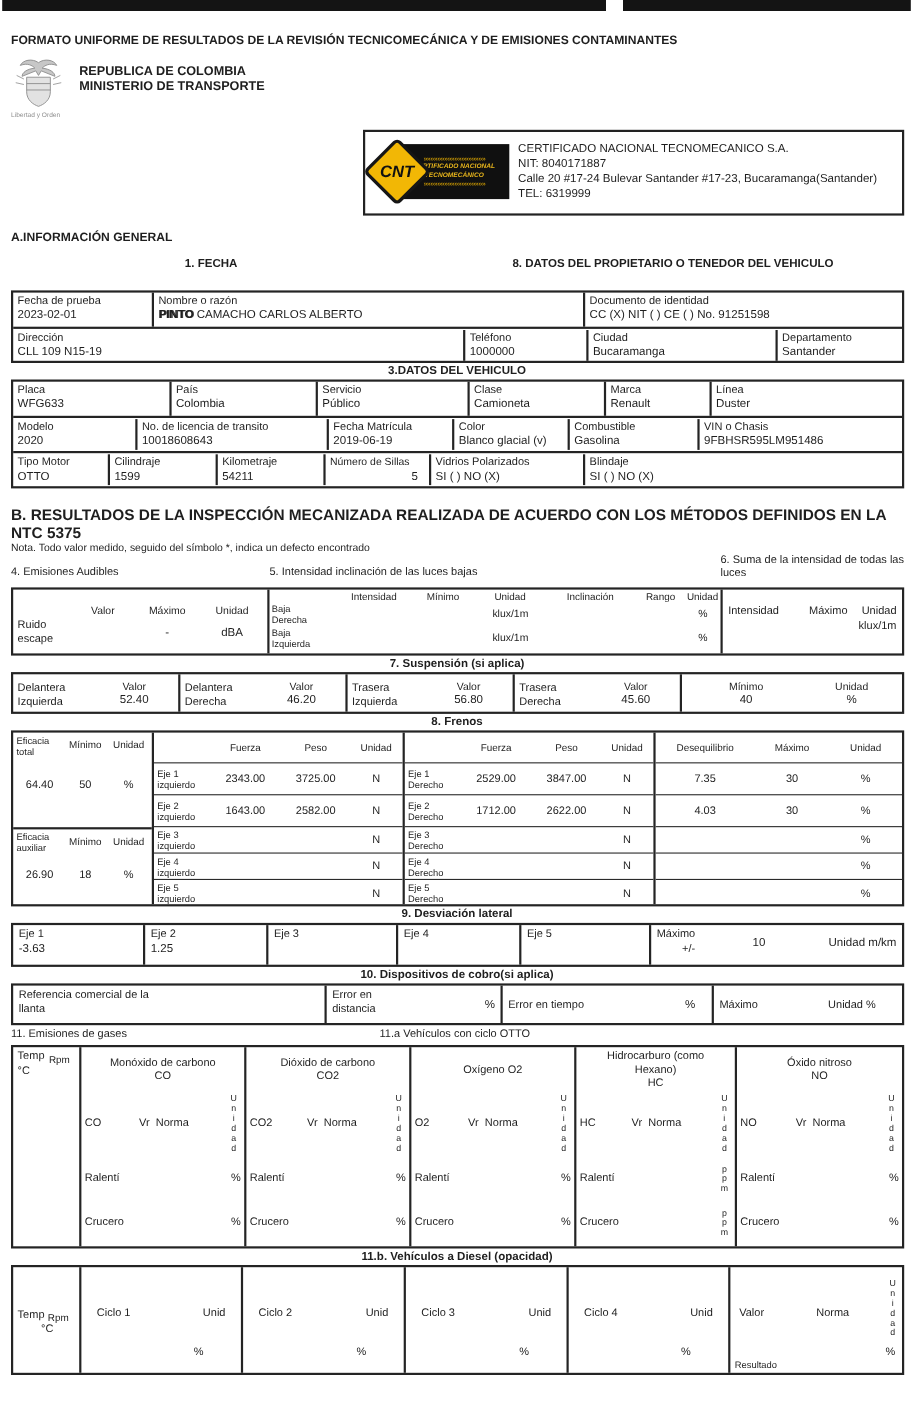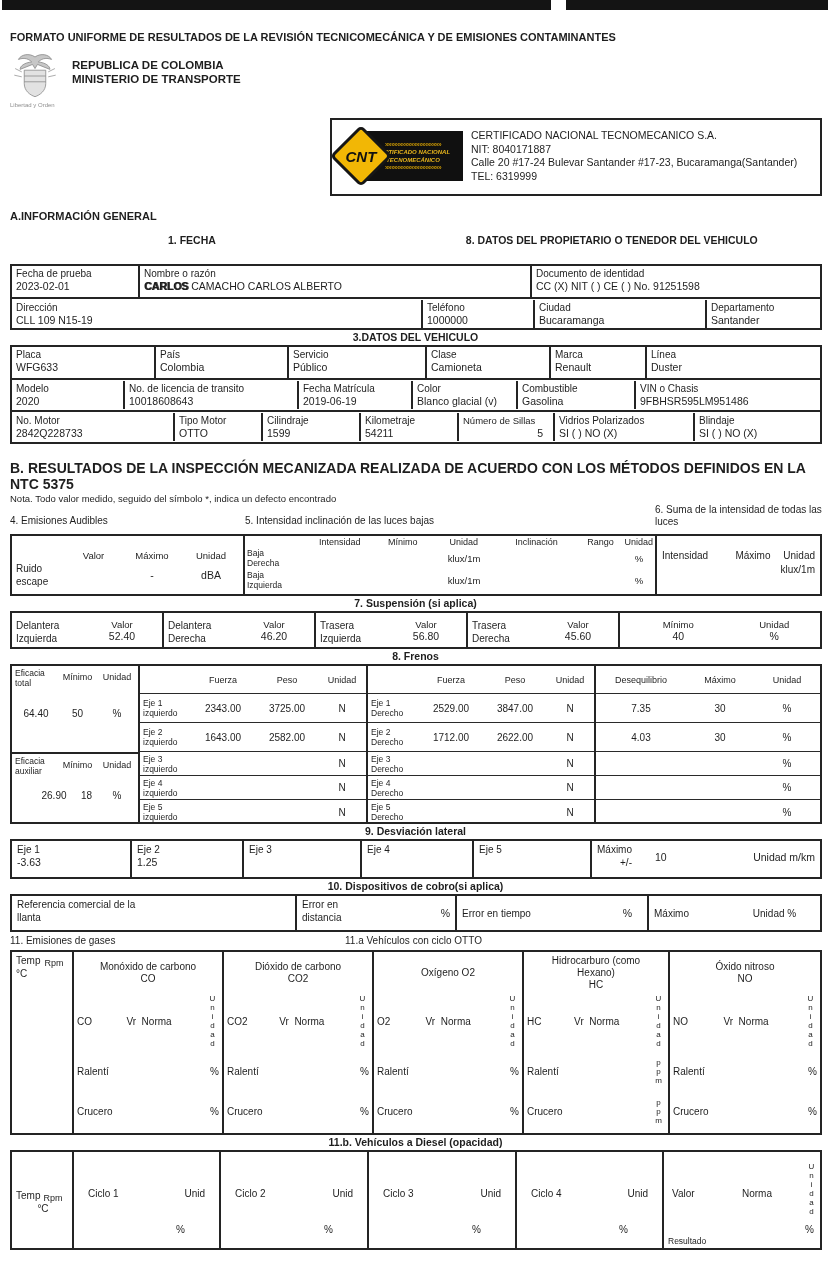--- a/index.html
+++ b/index.html
@@ -140,21 +140,21 @@
   </div>
 
   <div class="tbl">
     <div class="trow" style="height:31px;">
       <div class="cell" style="width:128px;">
         <div class="lbl">Fecha de prueba</div>
         <div class="val">2023-02-01</div>
       </div>
       <div class="cell" style="flex:1;">
         <div class="lbl">Nombre o razón</div>
-        <div class="val"><span style="font-weight:bold; text-shadow:1px 0 0 #444;">CARLOS</span><span> CAMACHO CARLOS ALBERTO</span></div>
+        <div class="val"><span style="font-weight:bold; text-shadow:1px 0 0 #444;">PINTO</span><span> CAMACHO CARLOS ALBERTO</span></div>
       </div>
       <div class="cell" style="width:288px;">
         <div class="lbl">Documento de identidad</div>
         <div class="val">CC (X) NIT ( ) CE ( ) No. 91251598</div>
       </div>
     </div>
     <div class="trow" style="height:31px;">
       <div class="cell" style="flex:1;">
         <div class="lbl">Dirección</div>
         <div class="val">CLL 109 N15-19</div>
@@ -223,24 +223,20 @@
       <div class="cell" style="width:118px;">
           <div class="lbl">Combustible</div>
           <div class="val">Gasolina</div>
         </div>
       <div class="cell" style="flex:1;">
           <div class="lbl">VIN o Chasis</div>
           <div class="val">9FBHSR595LM951486</div>
         </div>
     </div>
     <div class="trow" style="height:32px;">
-      <div class="cell" style="width:163px;">
-          <div class="lbl">No. Motor</div>
-          <div class="val">2842Q228733</div>
-        </div>
       <div class="cell" style="width:88px;">
           <div class="lbl">Tipo Motor</div>
           <div class="val">OTTO</div>
         </div>
       <div class="cell" style="width:98px;">
           <div class="lbl">Cilindraje</div>
           <div class="val">1599</div>
         </div>
       <div class="cell" style="width:98px;">
           <div class="lbl">Kilometraje</div>
@@ -409,21 +405,21 @@
       </div>
       <div style="height:68px;">
         <div style="display:flex; padding:2px 2px 0 3px;">
           <div style="width:42px;">
               <div class="tiny">Eficacia</div>
               <div class="tiny">auxiliar</div>
             </div>
           <div style="flex:1; text-align:center; font-size:9px; padding-top:4px;">Mínimo</div>
           <div style="width:38px; text-align:center; font-size:9px; padding-top:4px;">Unidad</div>
         </div>
-        <div style="display:flex; padding:14px 2px 0 21px;">
+        <div style="display:flex; padding:14px 2px 0 3px;">
           <div style="width:42px;" class="num">26.90</div>
           <div style="flex:1;" class="num">18</div>
           <div style="width:38px;" class="num">%</div>
         </div>
       </div>
     </div>
 
     <div class="fr-col" style="width:228px;">
       <div class="fr-hrow">
         <div style="width:50px;"></div>
@@ -587,21 +583,21 @@
       </div>
     <div class="dcell" style="width:118px;">
         <div class="lbl">Eje 5</div>
         <div class="val"></div>
       </div>
     <div class="dcell" style="flex:1; display:flex;">
       <div style="width:58px;">
           <div class="lbl">Máximo</div>
           <div class="lbl" style="text-align:center;">+/-</div>
         </div>
-      <div style="width:70px; text-align:left; padding-top:8px;" class="val">10</div>
+      <div style="width:70px; text-align:center; padding-top:8px;" class="val">10</div>
       <div style="flex:1; text-align:right; padding-top:8px;" class="val">Unidad m/km</div>
     </div>
   </div>
 
   <div class="sechead">10. Dispositivos de cobro(si aplica)</div>
 
   <div class="tbl cobro">
     <div class="ccell" style="width:285px;">
       <div>
           <div class="lbl">Referencia comercial de la</div>

